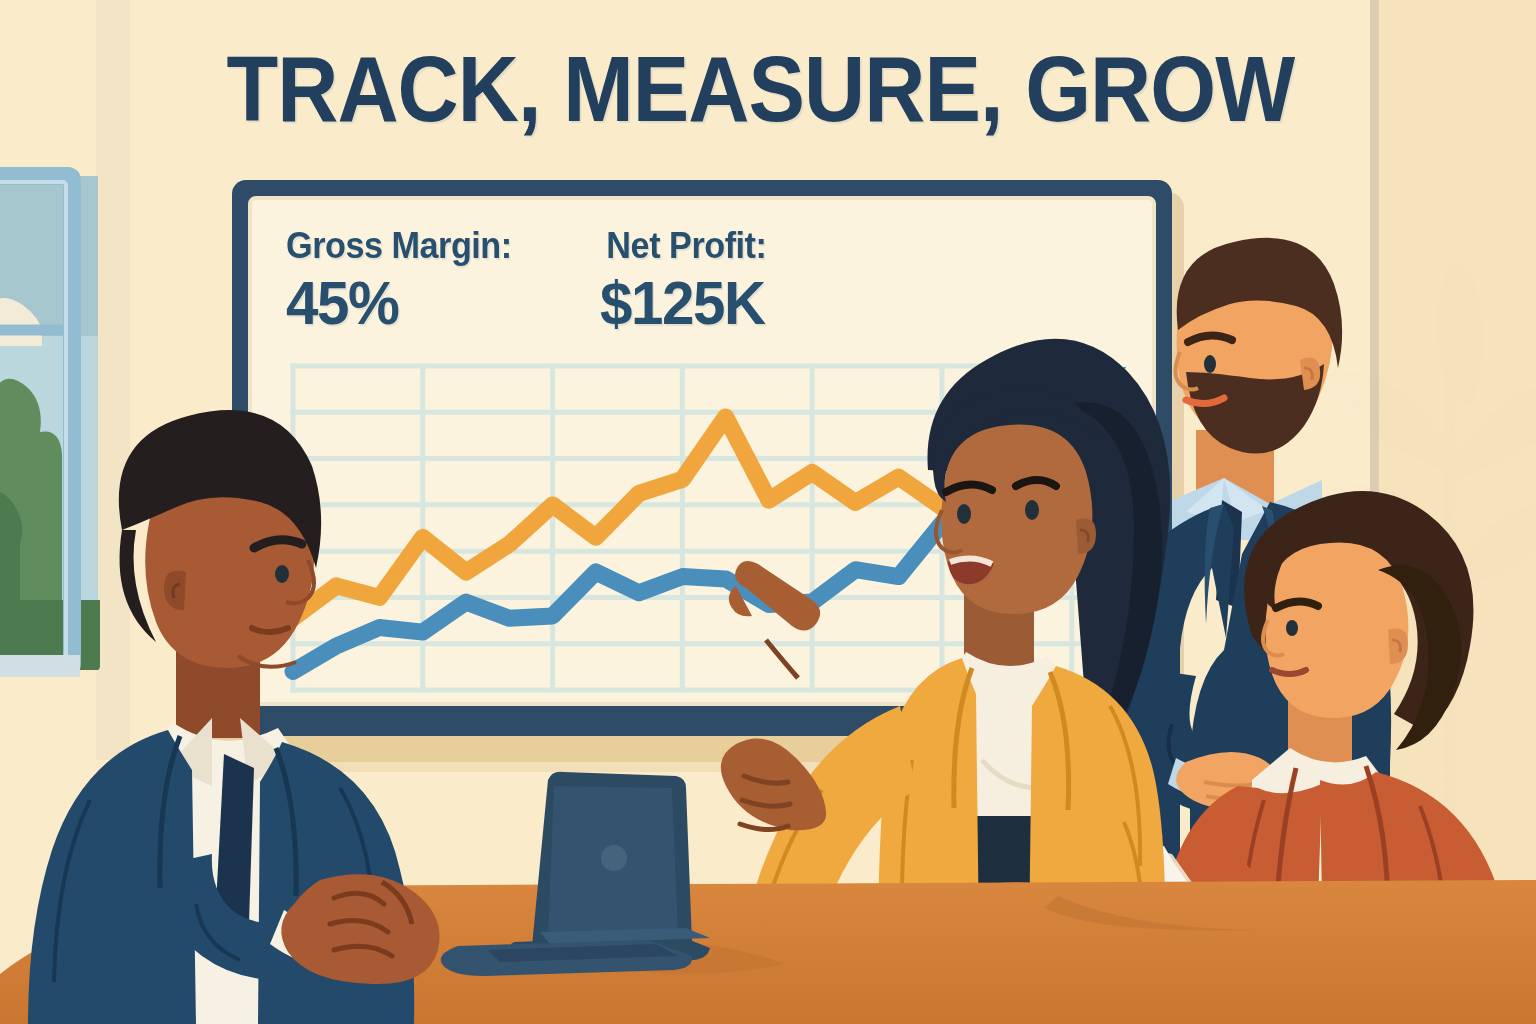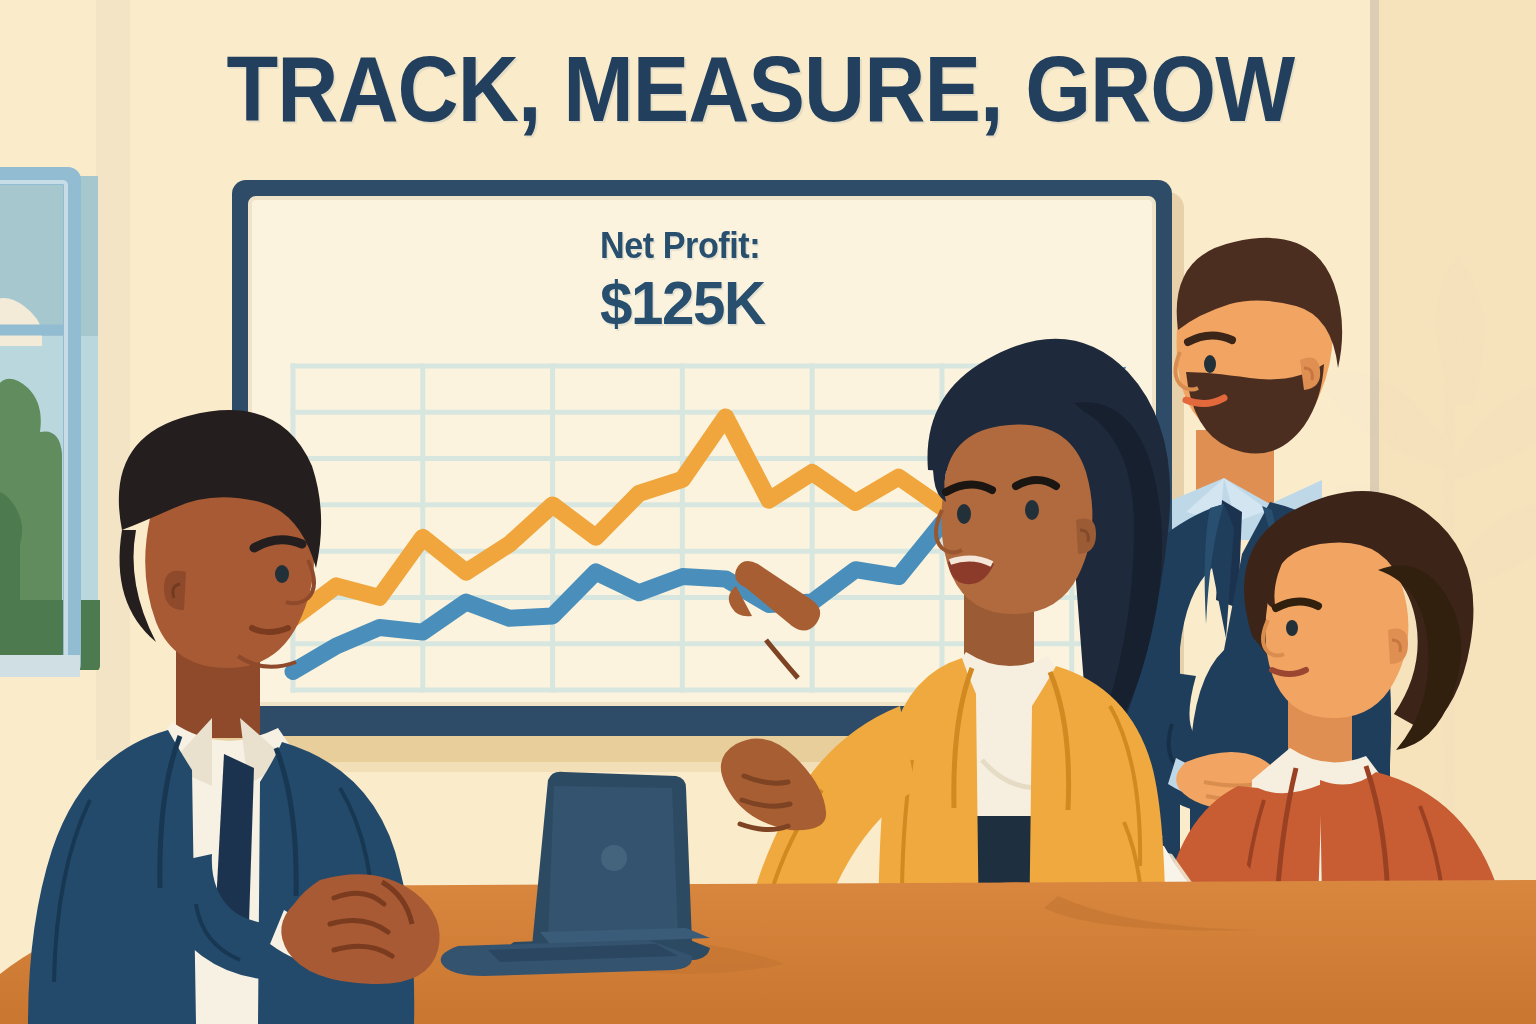--- a/index.html
+++ b/index.html
@@ -49,21 +49,21 @@
     font-size:62px;
     line-height:1.0;
     margin-top:8px;
     letter-spacing:-1.5px;
     transform:scaleX(0.94);
     transform-origin:left center;
     text-shadow:1.5px 1.5px 0 rgba(140,150,160,0.18);
     white-space:nowrap;
   }
   #metric-gross{ left:286px; top:228px; }
-  #metric-net  { left:600px; top:228px; }
+  #metric-net  { left:600px; top:228px;text-align:right; }
   #metric-growth{ left:906px; top:228px; }
 </style>
 </head>
 <body>
 
 <div id="scene">
 
   <svg class="layer" viewBox="0 0 1536 1024">
     <defs>
       <linearGradient id="gradTable" x1="0" y1="0" x2="0" y2="1">
@@ -168,20 +168,24 @@
         <path d="M293.0 618.3 L336.3 585.9 L379.5 597.4 L422.8 537.3 L466.1 572.0 L509.3 544.2 L552.6 504.9 L595.8 537.3 L639.1 493.3 L682.4 479.4 L725.6 416.9 L768.9 500.2 L812.2 472.5 L855.4 502.5 L898.7 477.1 L941.9 507.2 L985.2 491.0" fill="none" stroke="#F0A63C" stroke-width="17" stroke-linecap="round" stroke-linejoin="round"></path>
         <path d="M1126.2058864723904 366.86499722161557 L1103.37111760446 416.4489999921484 L1072.2002909582159 374.82713595184157 Z" fill="#4A8FBB"></path>
         <path d="M293.0 671.5 L336.3 646.0 L379.5 627.5 L422.8 632.1 L466.1 602.1 L509.3 618.3 L552.6 615.9 L595.8 572.0 L639.1 592.8 L682.4 576.6 L725.6 578.9 L768.9 604.4 L812.2 602.1 L855.4 569.7 L898.7 576.6 L941.9 523.4 L985.2 479.4 L1028.5 449.3 L1071.7 407.7 L1091.0 393.2" fill="none" stroke="#4A8FBB" stroke-width="17" stroke-linecap="round" stroke-linejoin="round"></path>
       </g>
   </svg>
 
   <div id="title-wrap">
     <span id="page-title">TRACK, MEASURE, GROW</span>
   </div>
 
+  <div class="metric" id="metric-gross">
+    <span class="m-label">Gross Margin:</span>
+    <span class="m-value">45%</span>
+  </div>
   <div class="metric" id="metric-net">
     <span class="m-label">Net Profit:</span>
     <span class="m-value">$125K</span>
   </div>
 
   <svg class="layer" viewBox="0 0 1536 1024">
     <defs>
       <linearGradient id="gTable2" x1="0" y1="0" x2="0" y2="1">
         <stop offset="0" stop-color="#D9873F"></stop>
           <stop offset="1" stop-color="#C97730"></stop>

